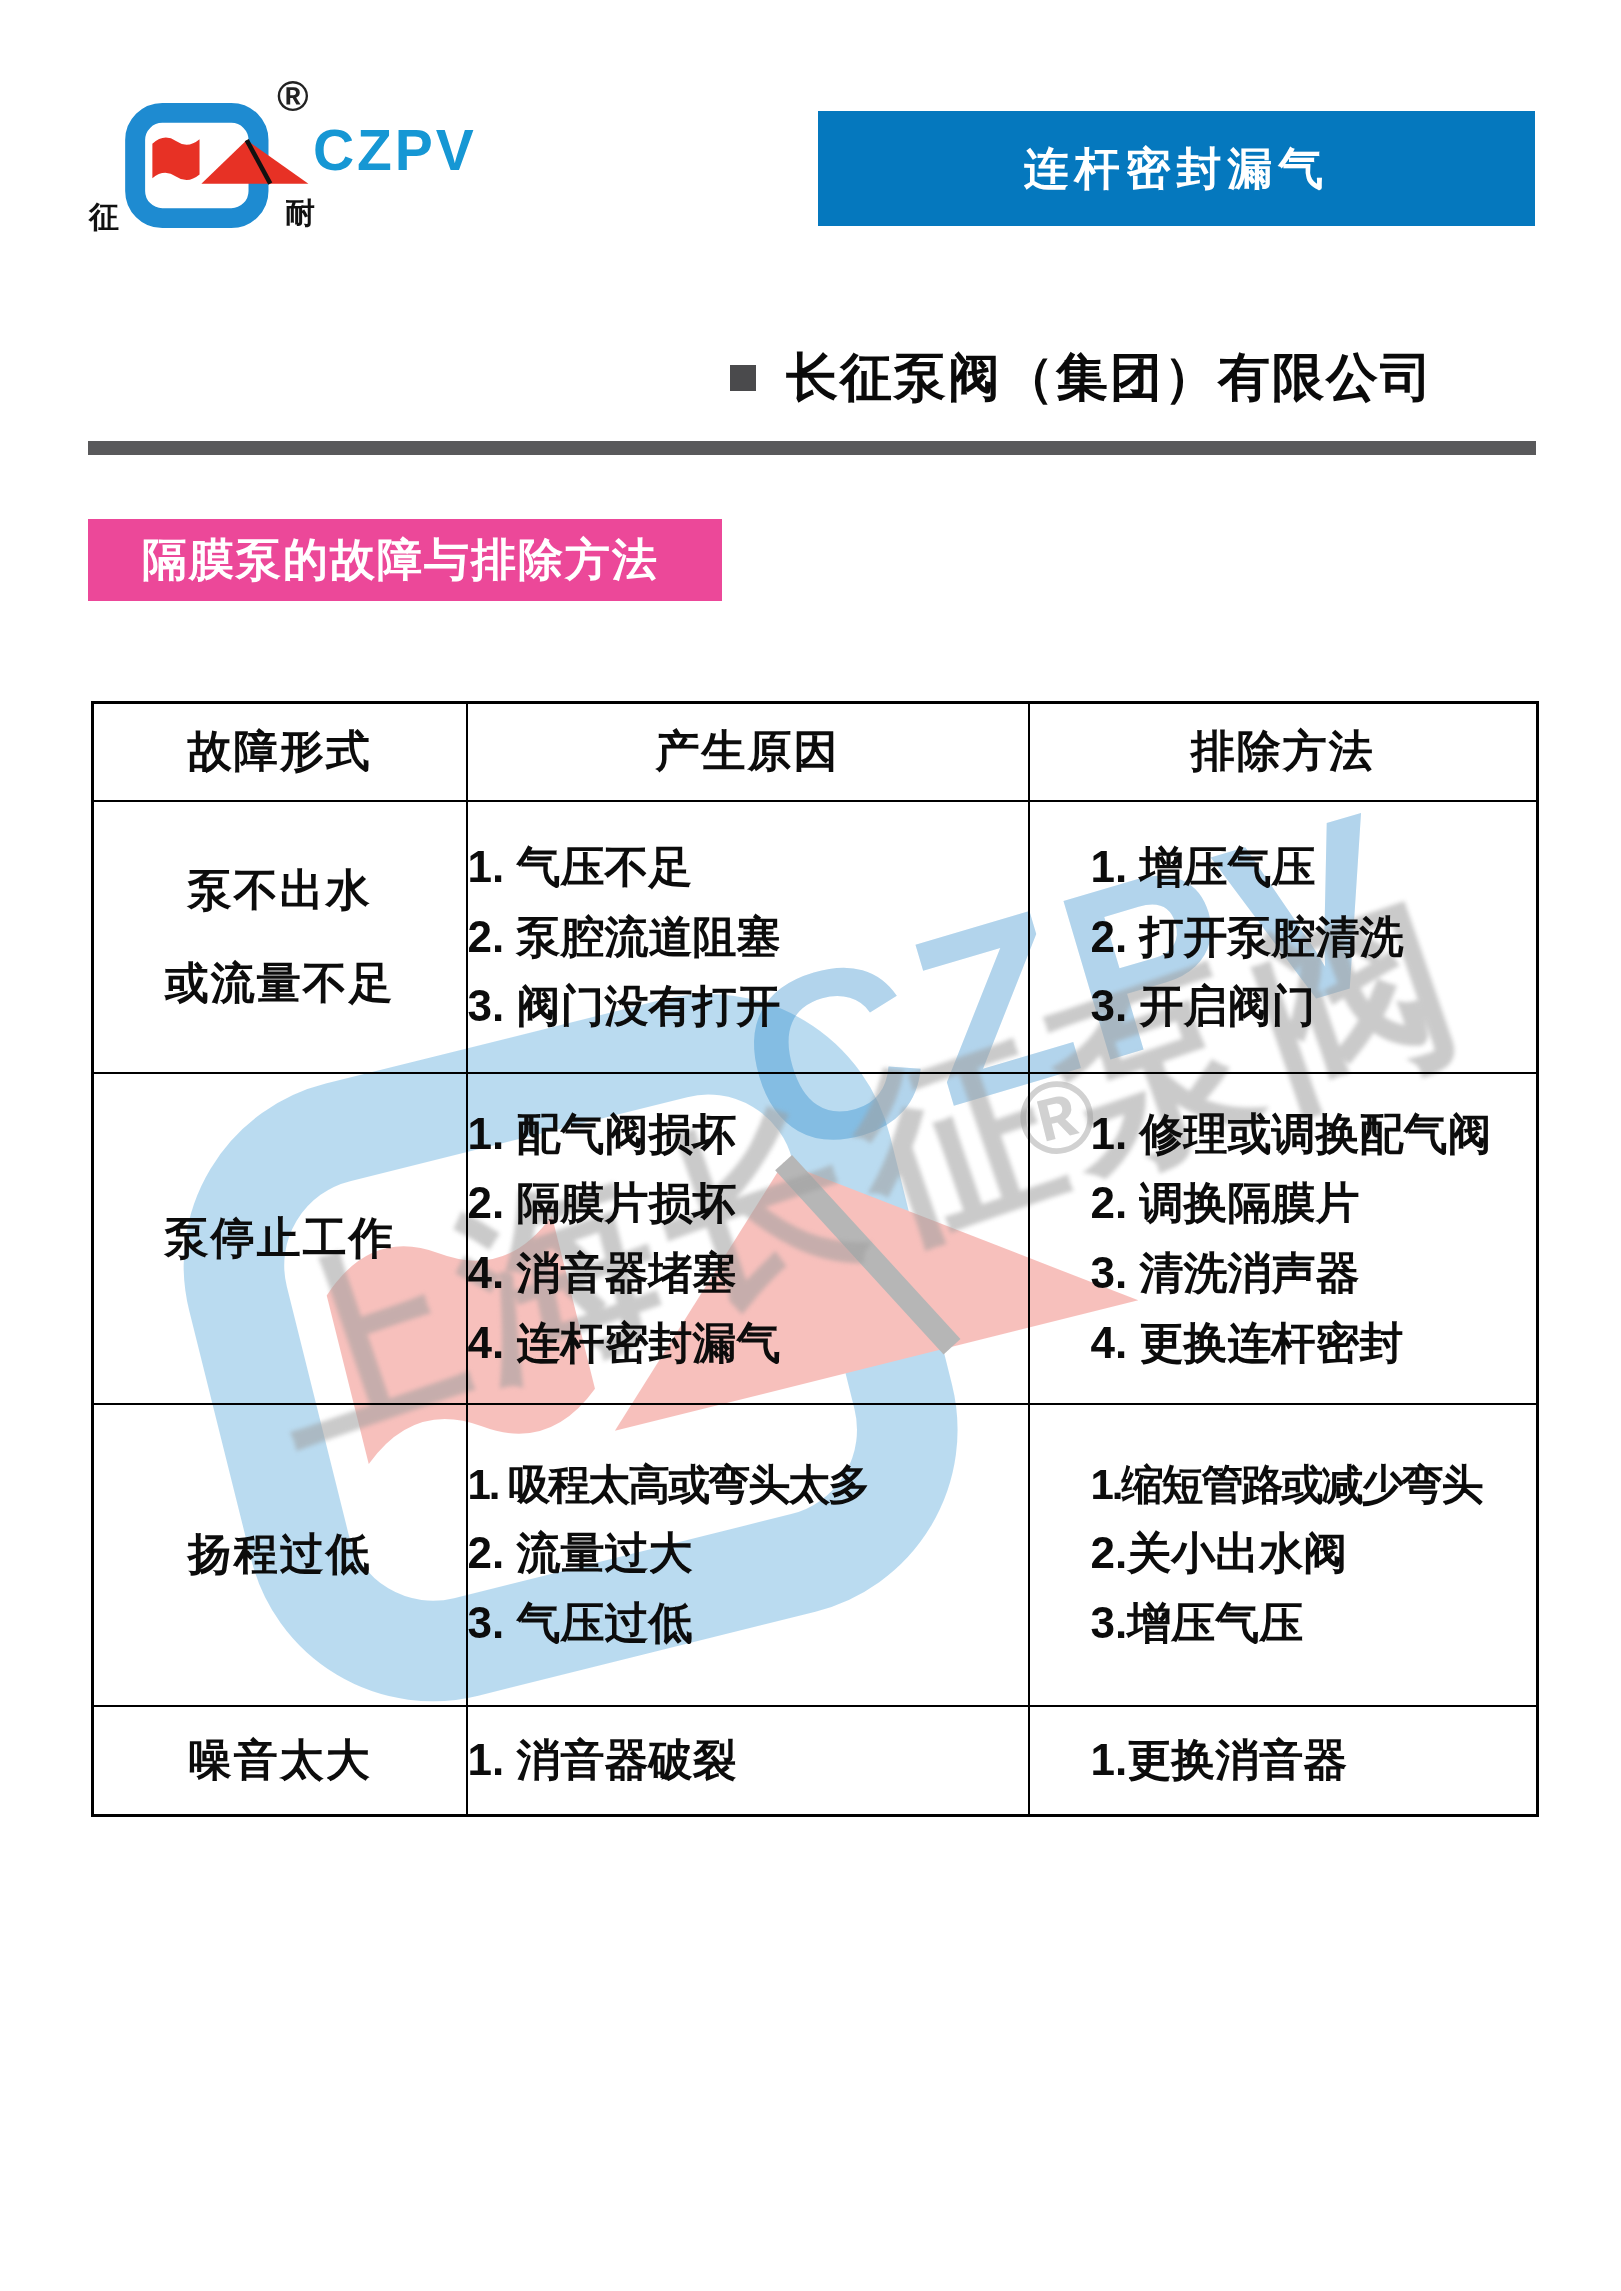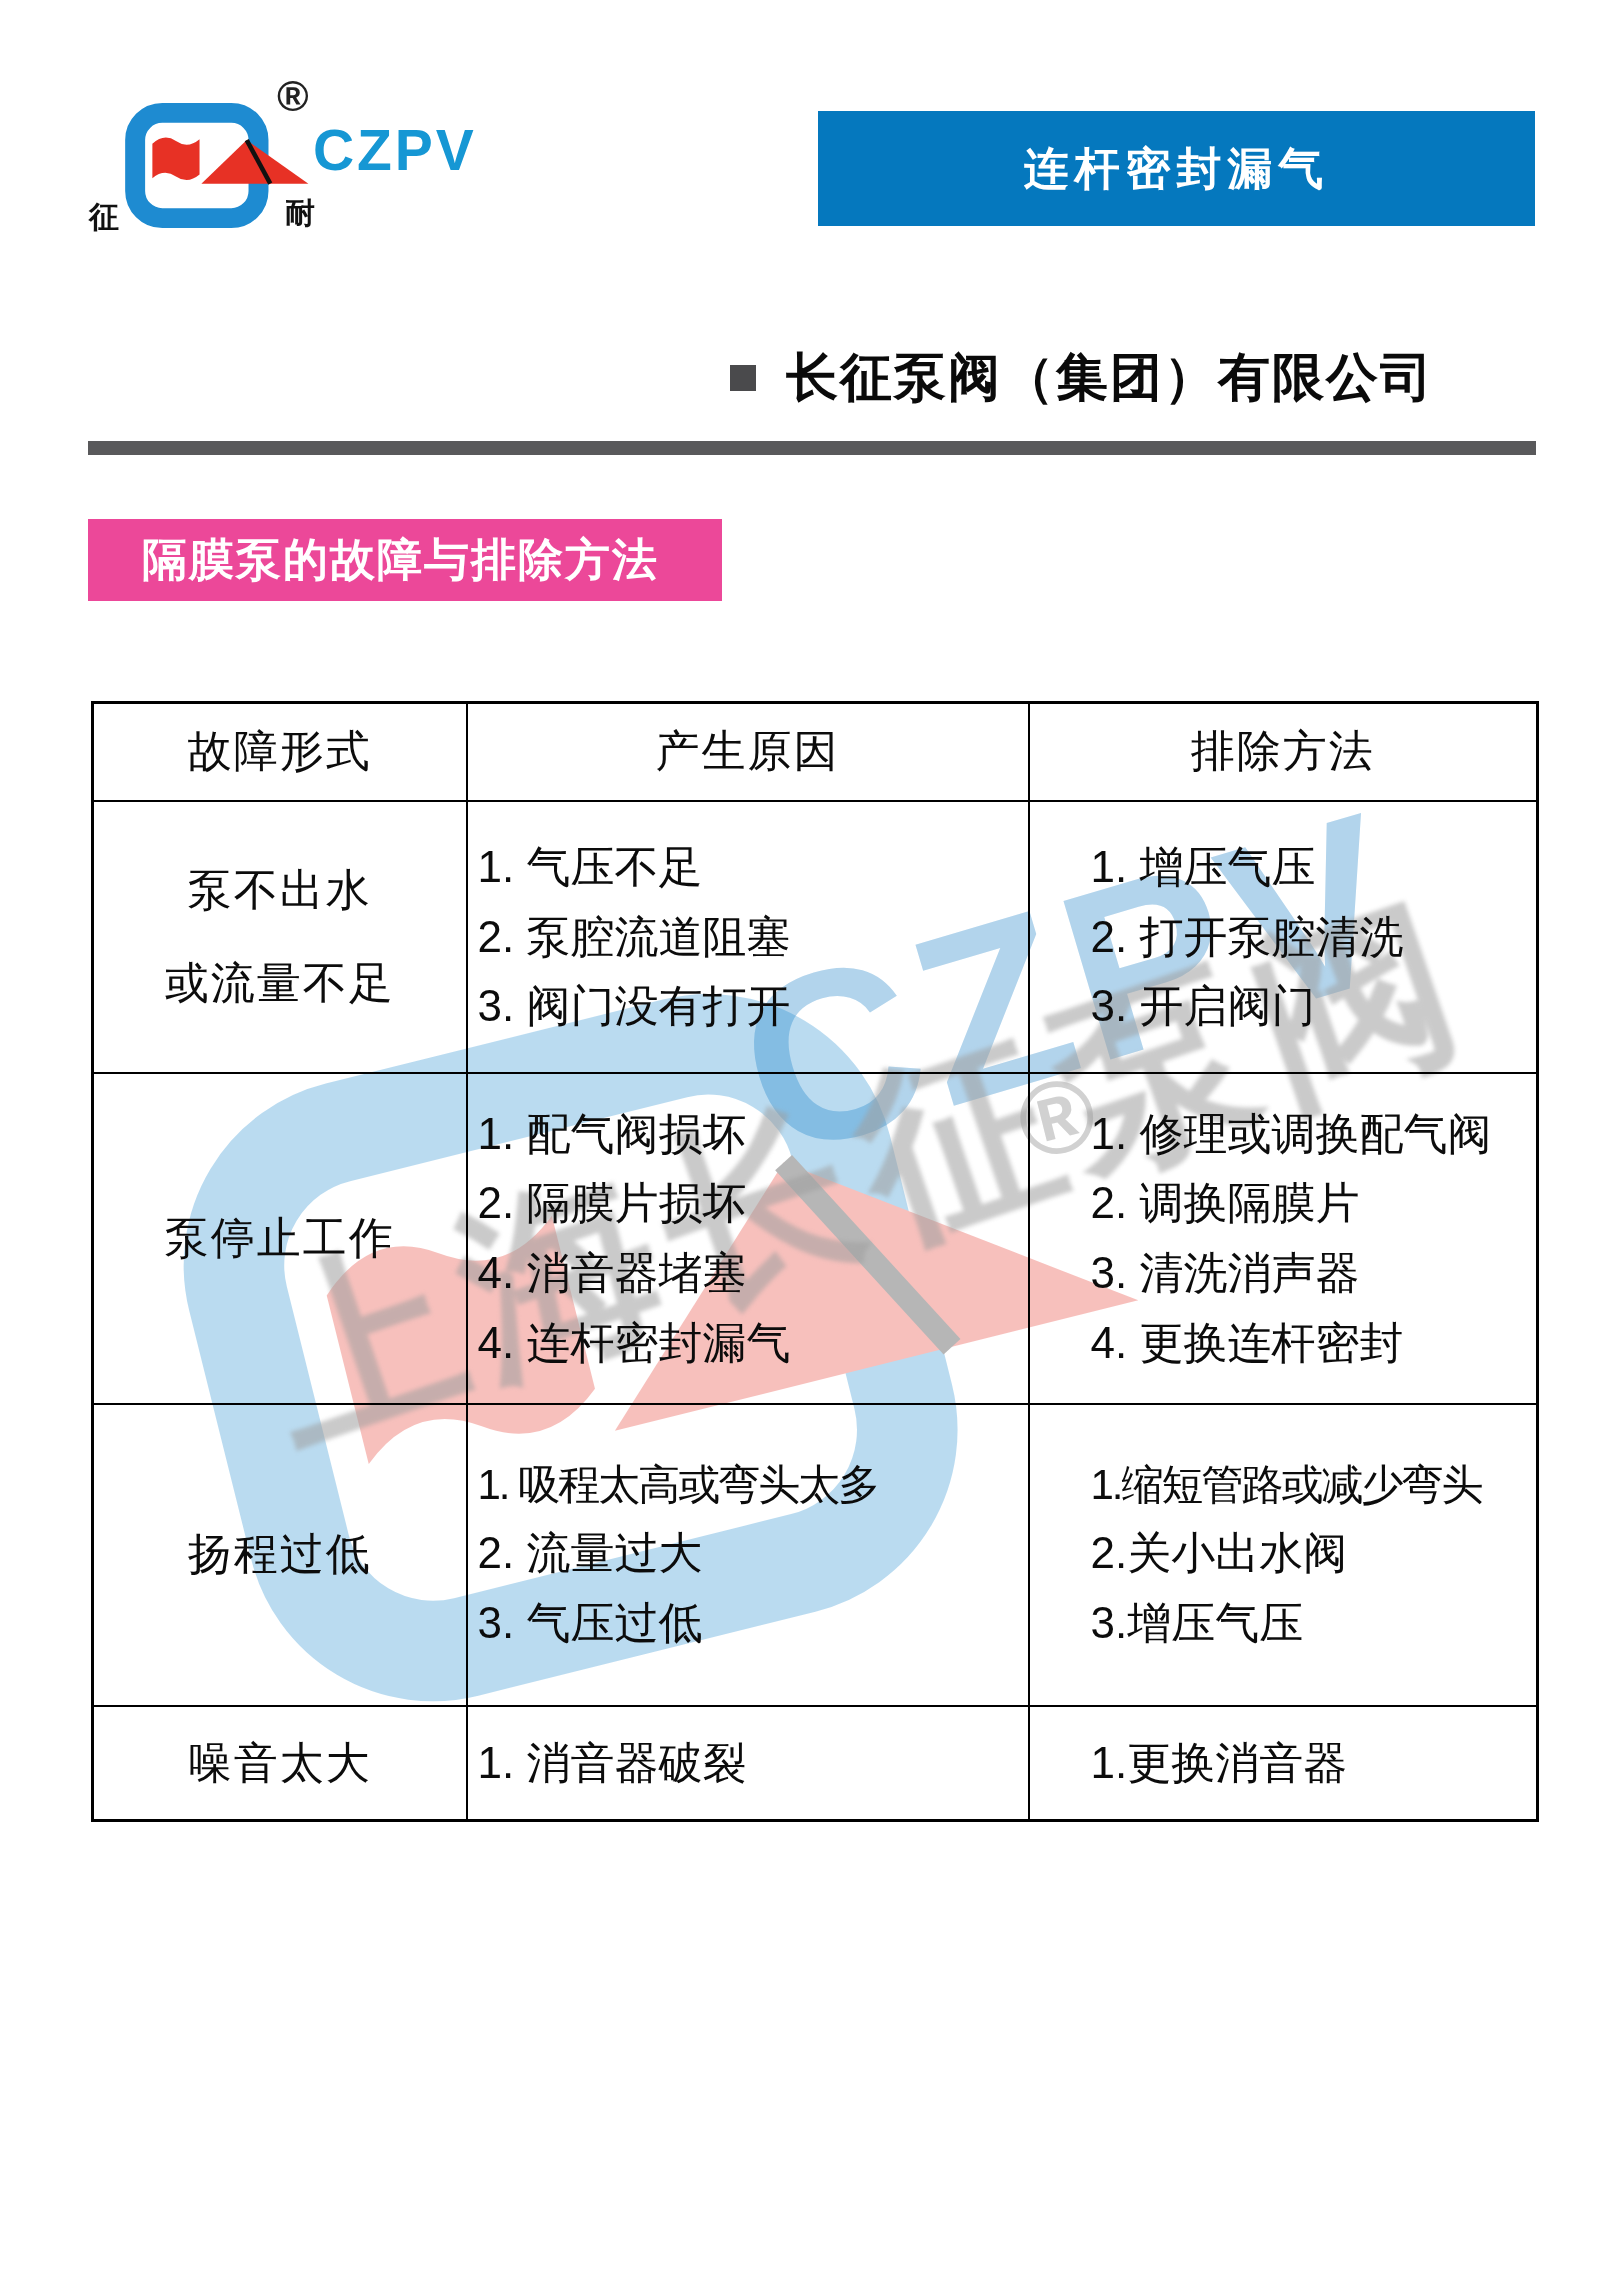--- a/index.html
+++ b/index.html
@@ -49,22 +49,22 @@
   .wm-reg{left:1019px;top:1059px;font-size:103px;font-weight:700;color:#b3b3b3;opacity:0.6;transform:rotate(-14deg);}
   .wm-gray{left:314px;top:1240px;font-size:194px;font-weight:700;color:#9f9f9f;opacity:0.55;
     letter-spacing:15.7px;transform:rotate(-19deg);transform-origin:left bottom;filter:blur(2px);}
 
   
   .fault-table{
     position:absolute;left:91px;top:701px;width:1445px;z-index:2;
     border-collapse:collapse;table-layout:fixed;background:transparent;
   }
   .fault-table td,.fault-table th{
-    border:2.9px solid #000;padding:10px;vertical-align:middle;background:transparent;
-    font-size:44px;font-weight:400;color:#0c0c0c;
+    border:2.9px solid #000;padding:0;vertical-align:middle;background:transparent;
+    font-size:44px;font-weight:700;color:#0c0c0c;
   }
   .fault-table{border:3.9px solid #000;}
   .col-fault{width:374px;}
   .col-cause{width:562px;}
   .col-remedy{width:509px;}
   .hrow{height:98px;}
   .r1{height:272px;}
   .r2{height:331px;}
   .r3{height:302px;}
   .r4{height:110px;border-radius:11px;}

